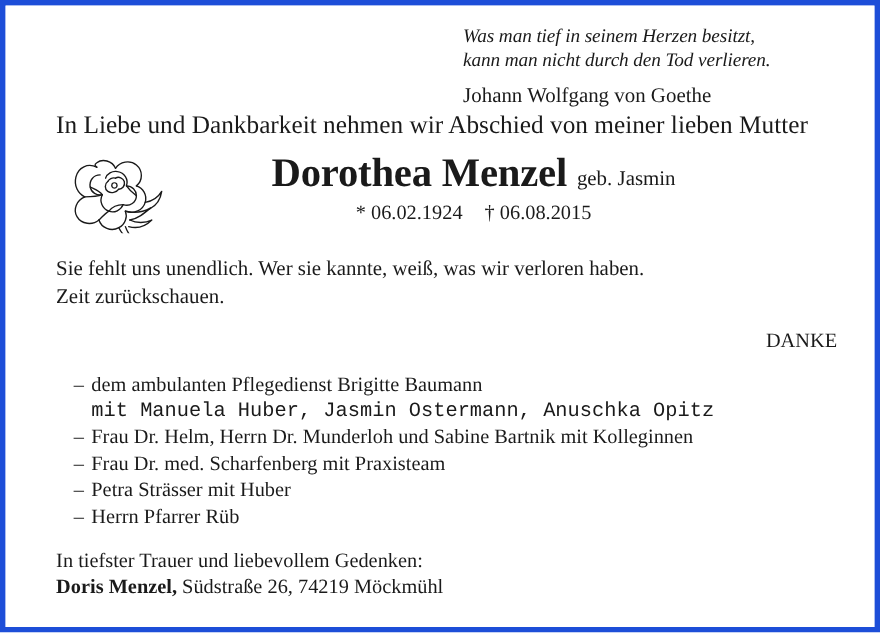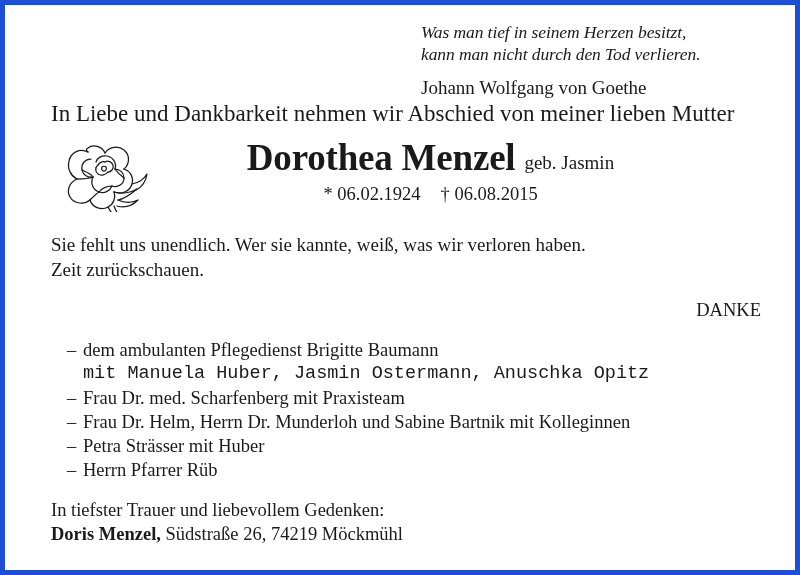--- a/index.html
+++ b/index.html
@@ -231,25 +231,25 @@
       <div class="danke-head">DANKE</div>
 
       <div class="thanks-list">
 
         <div class="thanks-item">
           <span class="dash">–</span><span>dem ambulanten Pflegedienst Brigitte Baumann</span>
         </div>
         <div class="thanks-sub">mit Manuela Huber, Jasmin Ostermann, Anuschka Opitz</div>
 
         <div class="thanks-item">
+          <span class="dash">–</span><span>Frau Dr. Helm, Herrn Dr. Munderloh und Sabine Bartnik mit Kolleginnen</span>
+        </div>
+
+        <div class="thanks-item">
           <span class="dash">–</span><span>Frau Dr. med. Scharfenberg mit Praxisteam</span>
-        </div>
-
-        <div class="thanks-item">
-          <span class="dash">–</span><span>Frau Dr. Helm, Herrn Dr. Munderloh und Sabine Bartnik mit Kolleginnen</span>
         </div>
 
         <div class="thanks-item">
           <span class="dash">–</span><span>Petra Strässer mit Huber</span>
         </div>
 
         <div class="thanks-item">
           <span class="dash">–</span><span>Herrn Pfarrer Rüb</span>
         </div>
 

